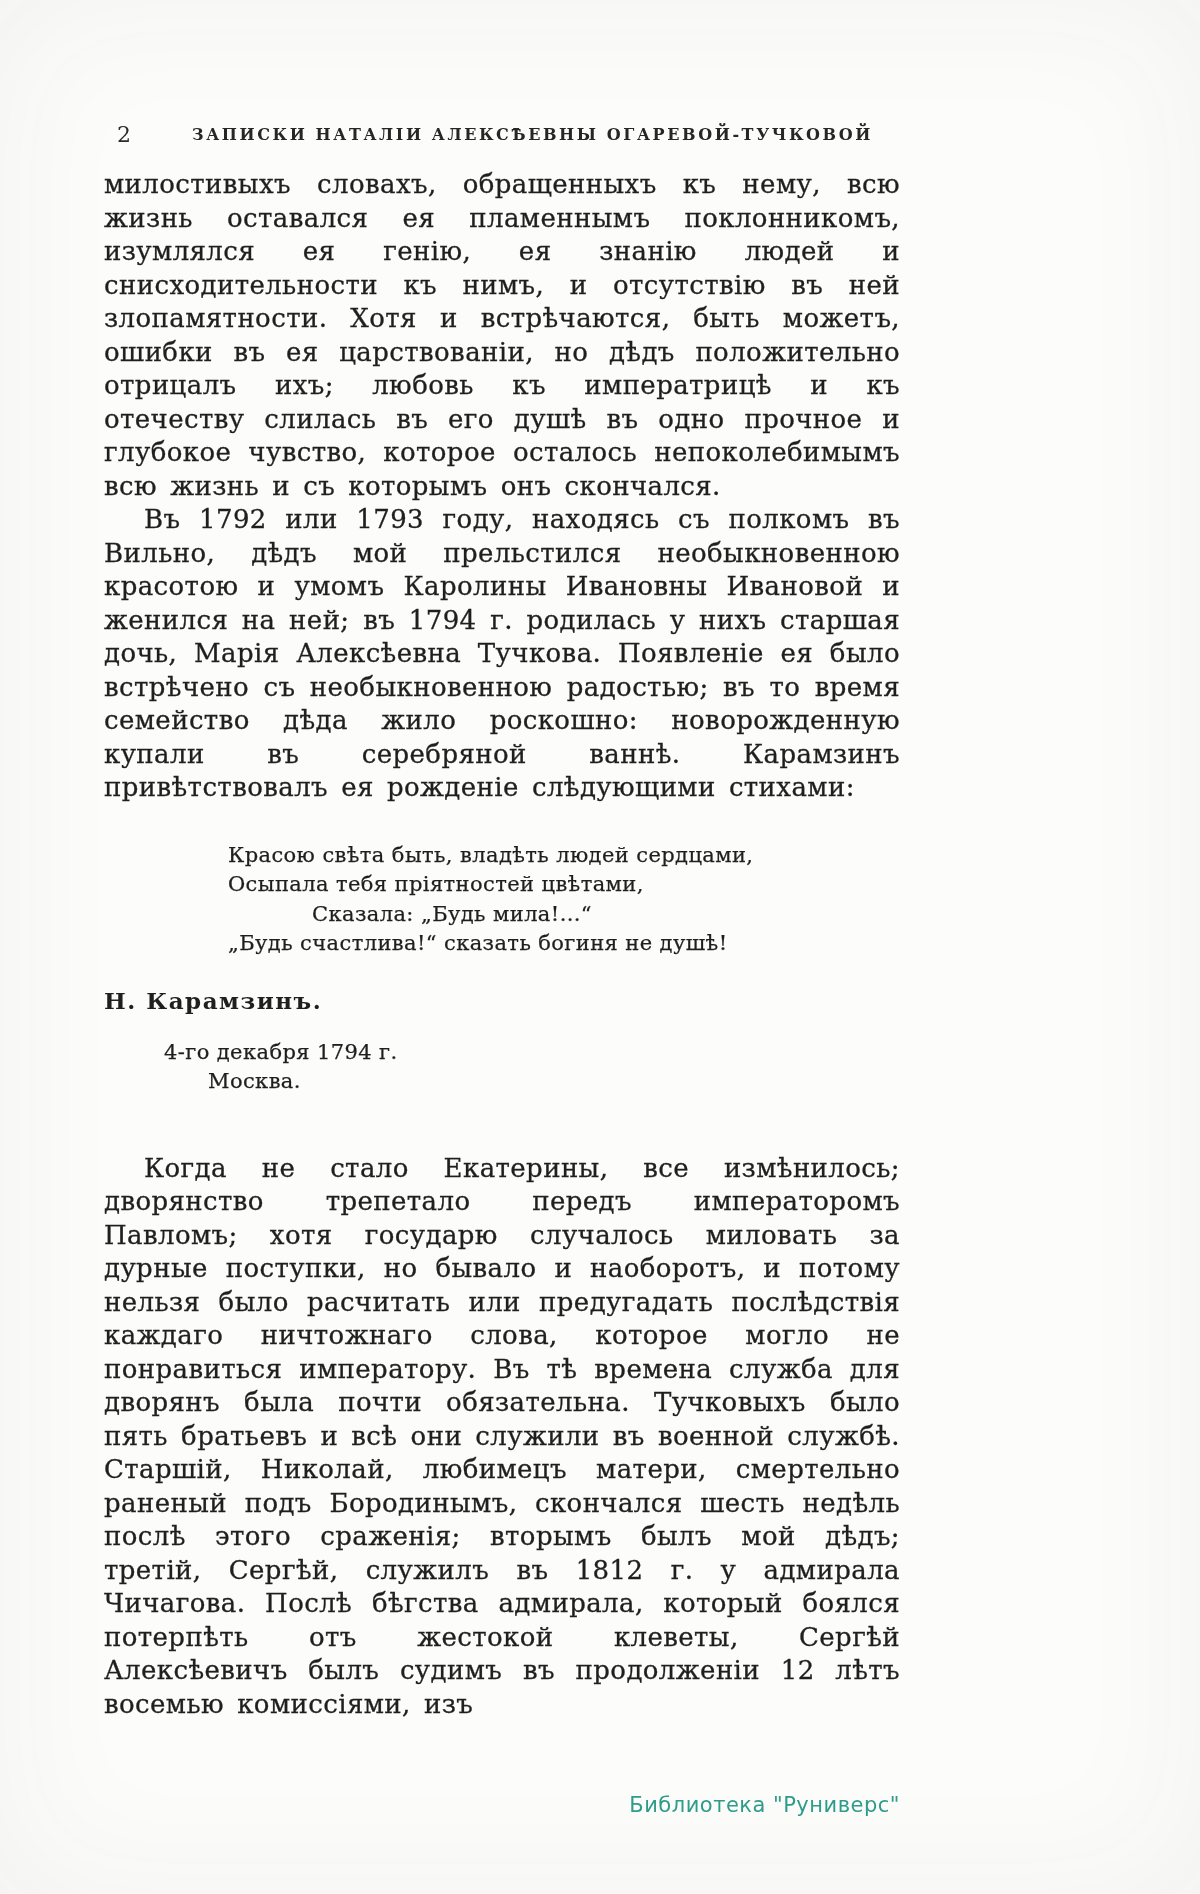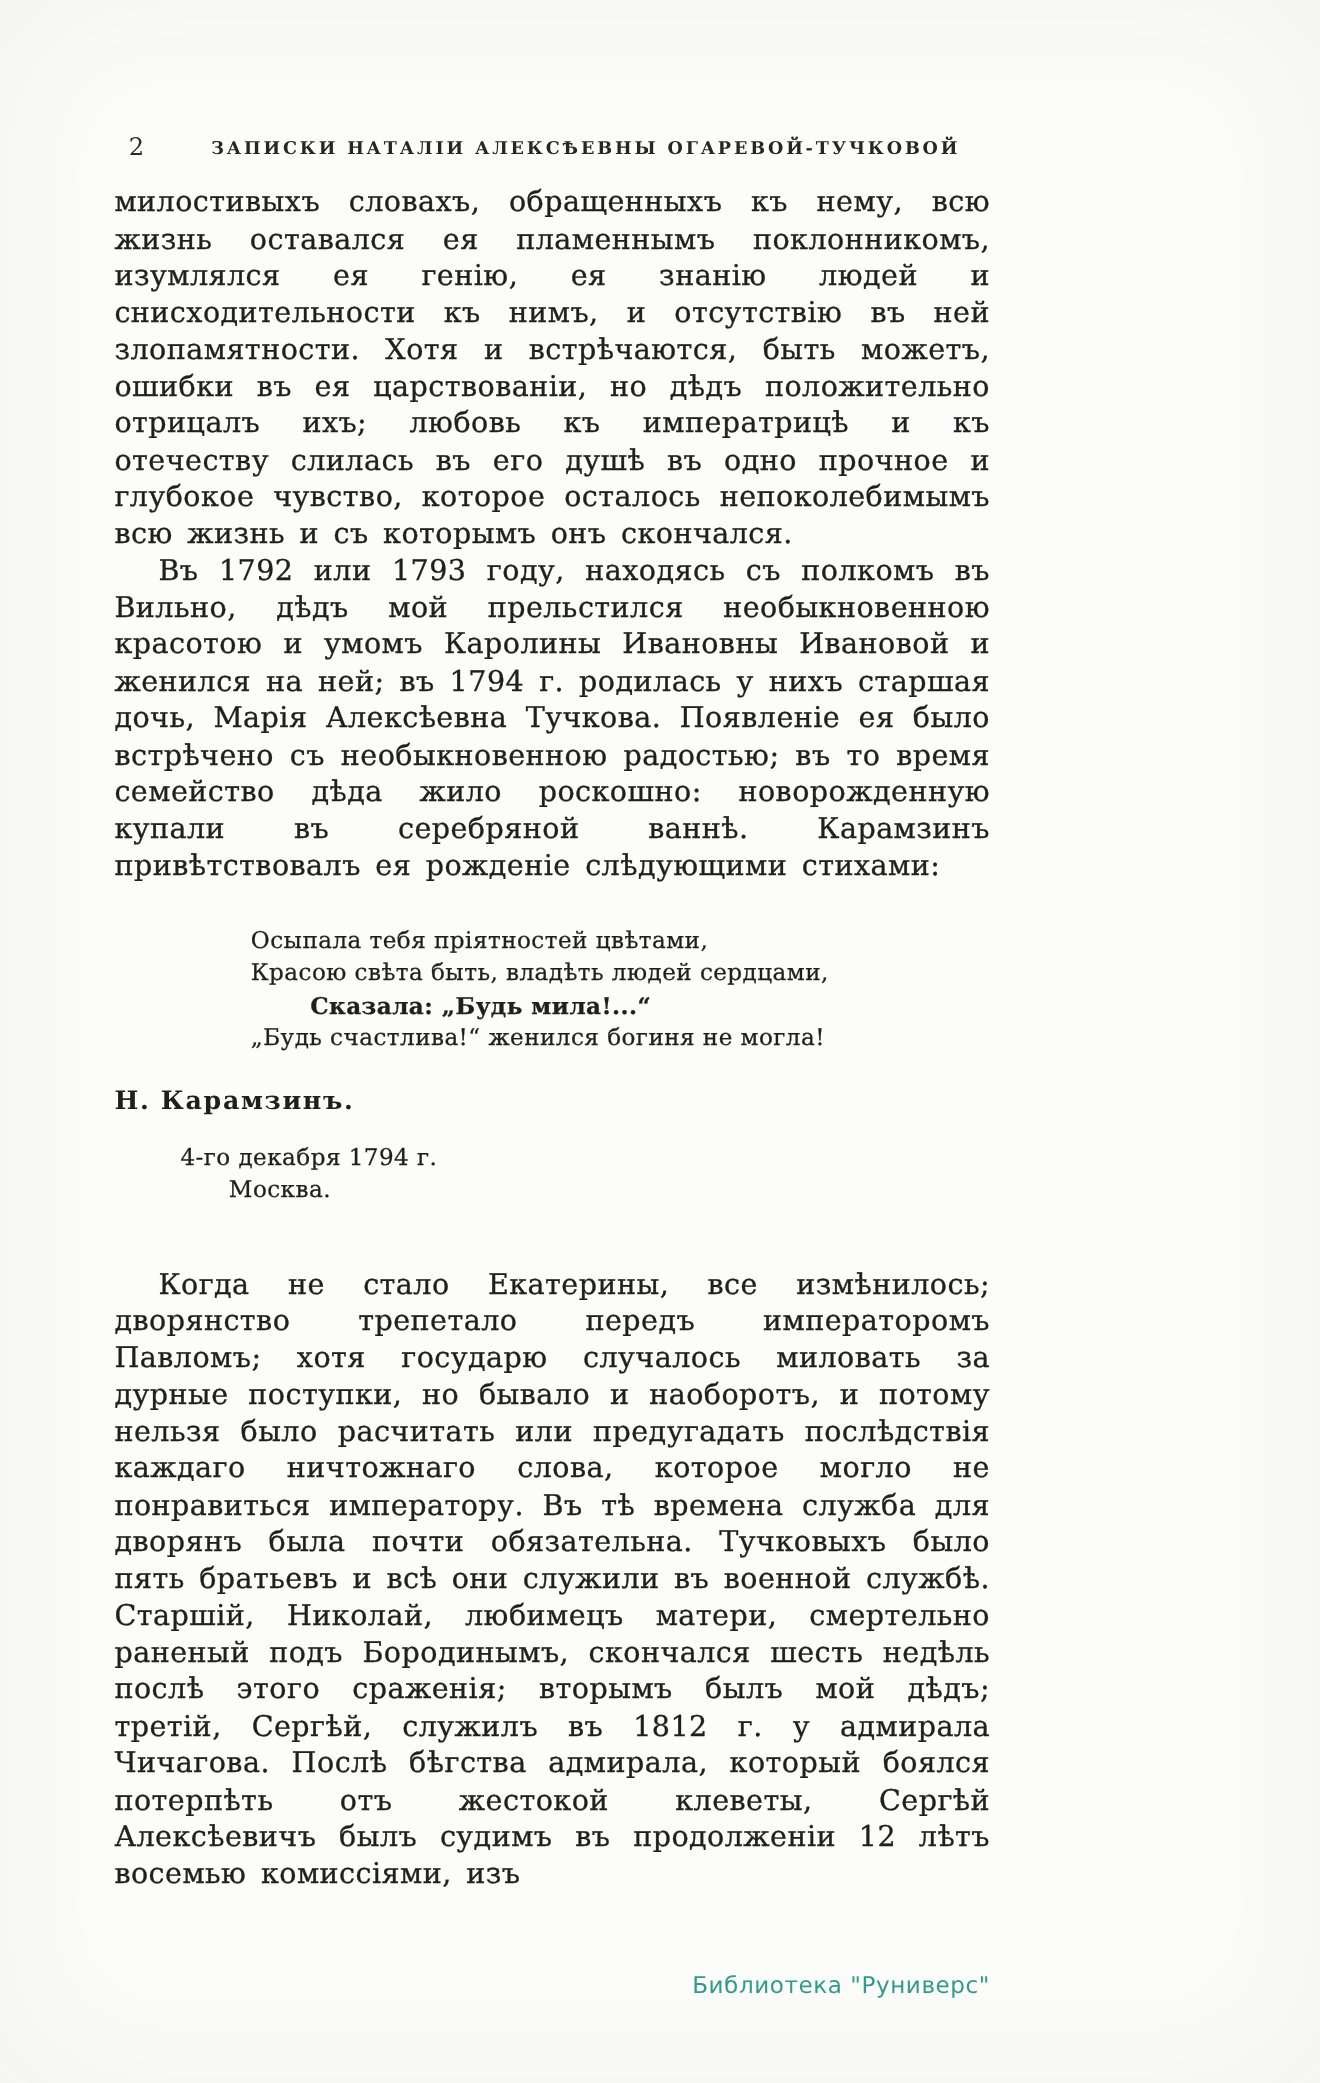--- a/index.html
+++ b/index.html
@@ -67,21 +67,21 @@
 
   
   .poem {
     margin: 36px 0 0 124px;
     font-size: 21px;
     line-height: 29.5px;
     letter-spacing: 0.4px;
     -webkit-text-stroke: 0.25px #1f1f1f;
   }
   .poem-line { white-space: nowrap; }
-  .poem-line.poem-line-indented { margin-left: 54px; font-weight: bold; }
+  .poem-line.poem-line-indented { margin-left: 84px; }
 
   .poem-signature {
     margin-top: 28px;
     padding-right: 126px;
     font-size: 23px;
     font-weight: bold;
     letter-spacing: 1.5px;
   }
 
   .dateline {
@@ -114,24 +114,24 @@
     <span class="running-title">ЗАПИСКИ НАТАЛІИ АЛЕКСѢЕВНЫ ОГАРЕВОЙ-ТУЧКОВОЙ</span>
   </header>
 
   <main class="text-block">
 
     <p class="para continuation">милостивыхъ словахъ, обращенныхъ къ нему, всю жизнь оставался ея пламеннымъ поклонникомъ, изумлялся ея генію, ея знанію людей и снисходительности къ нимъ, и отсутствію въ ней злопамятности. Хотя и встрѣчаются, быть можетъ, ошибки въ ея царствованіи, но дѣдъ положительно отрицалъ ихъ; любовь къ императрицѣ и къ отечеству слилась въ его душѣ въ одно прочное и глубокое чувство, которое осталось непоколебимымъ всю жизнь и съ которымъ онъ скончался.</p>
 
     <p class="para indented">Въ 1792 или 1793 году, находясь съ полкомъ въ Вильно, дѣдъ мой прельстился необыкновенною красотою и умомъ Каролины Ивановны Ивановой и женился на ней; въ 1794 г. родилась у нихъ старшая дочь, Марія Алексѣевна Тучкова. Появленіе ея было встрѣчено съ необыкновенною радостью; въ то время семейство дѣда жило роскошно: новорожденную купали въ серебряной ваннѣ. Карамзинъ привѣтствовалъ ея рожденіе слѣдующими стихами:</p>
 
     <div class="poem">
+      <div class="poem-line">Красою свѣта быть, владѣть людей сердцами,</div>
       <div class="poem-line">Осыпала тебя пріятностей цвѣтами,</div>
-      <div class="poem-line">Красою свѣта быть, владѣть людей сердцами,</div>
       <div class="poem-line poem-line-indented">Сказала: „Будь мила!...“</div>
-      <div class="poem-line">„Будь счастлива!“ женился богиня не могла!</div>
+      <div class="poem-line">„Будь счастлива!“ сказать богиня не душѣ!</div>
     </div>
 
     <div class="poem-signature">Н. Карамзинъ.</div>
 
     <div class="dateline">
       <div class="date">4-го декабря 1794 г.</div>
       <div class="place">Москва.</div>
     </div>
 
     <p class="para indented after-dateline">Когда не стало Екатерины, все измѣнилось; дворянство трепетало передъ императоромъ Павломъ; хотя государю случалось миловать за дурные поступки, но бывало и наоборотъ, и потому нельзя было расчитать или предугадать послѣдствія каждаго ничтожнаго слова, которое могло не понравиться императору. Въ тѣ времена служба для дворянъ была почти обязательна. Тучковыхъ было пять братьевъ и всѣ они служили въ военной службѣ. Старшій, Николай, любимецъ матери, смертельно раненый подъ Бородинымъ, скончался шесть недѣль послѣ этого сраженія; вторымъ былъ мой дѣдъ; третій, Сергѣй, служилъ въ 1812 г. у адмирала Чичагова. Послѣ бѣгства адмирала, который боялся потерпѣть отъ жестокой клеветы, Сергѣй Алексѣевичъ былъ судимъ въ продолженіи 12 лѣтъ восемью комиссіями, изъ</p>

